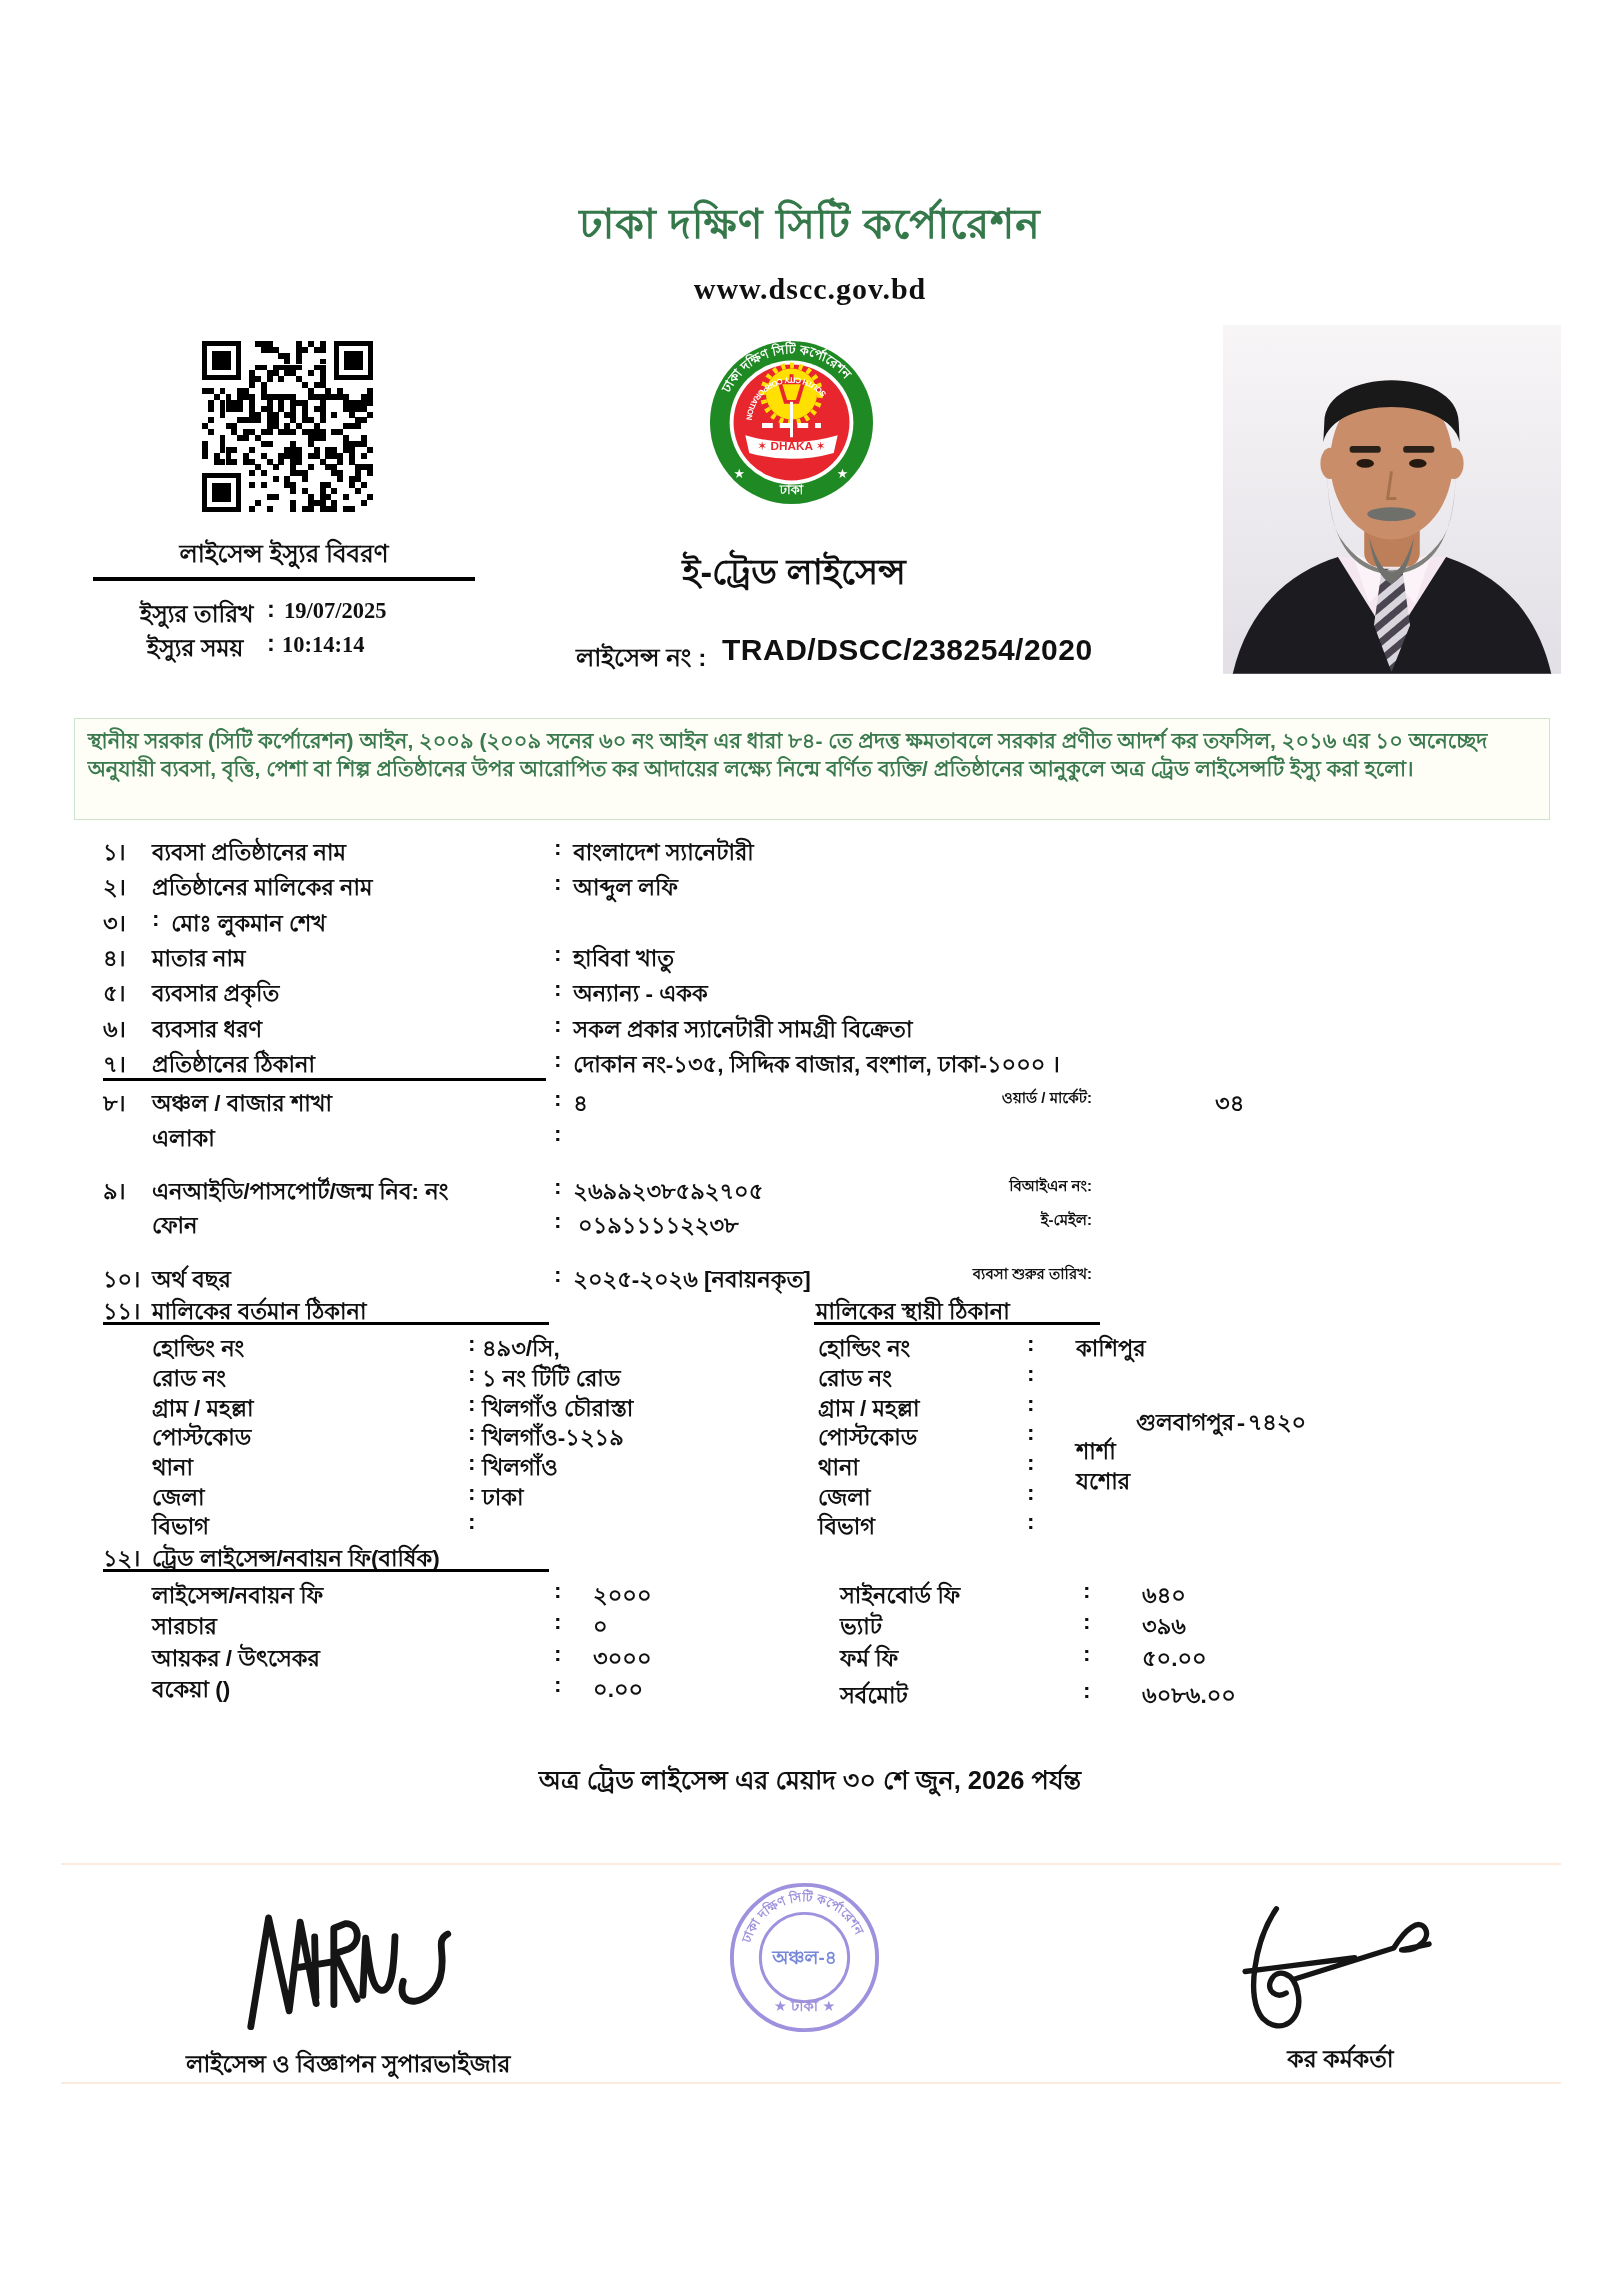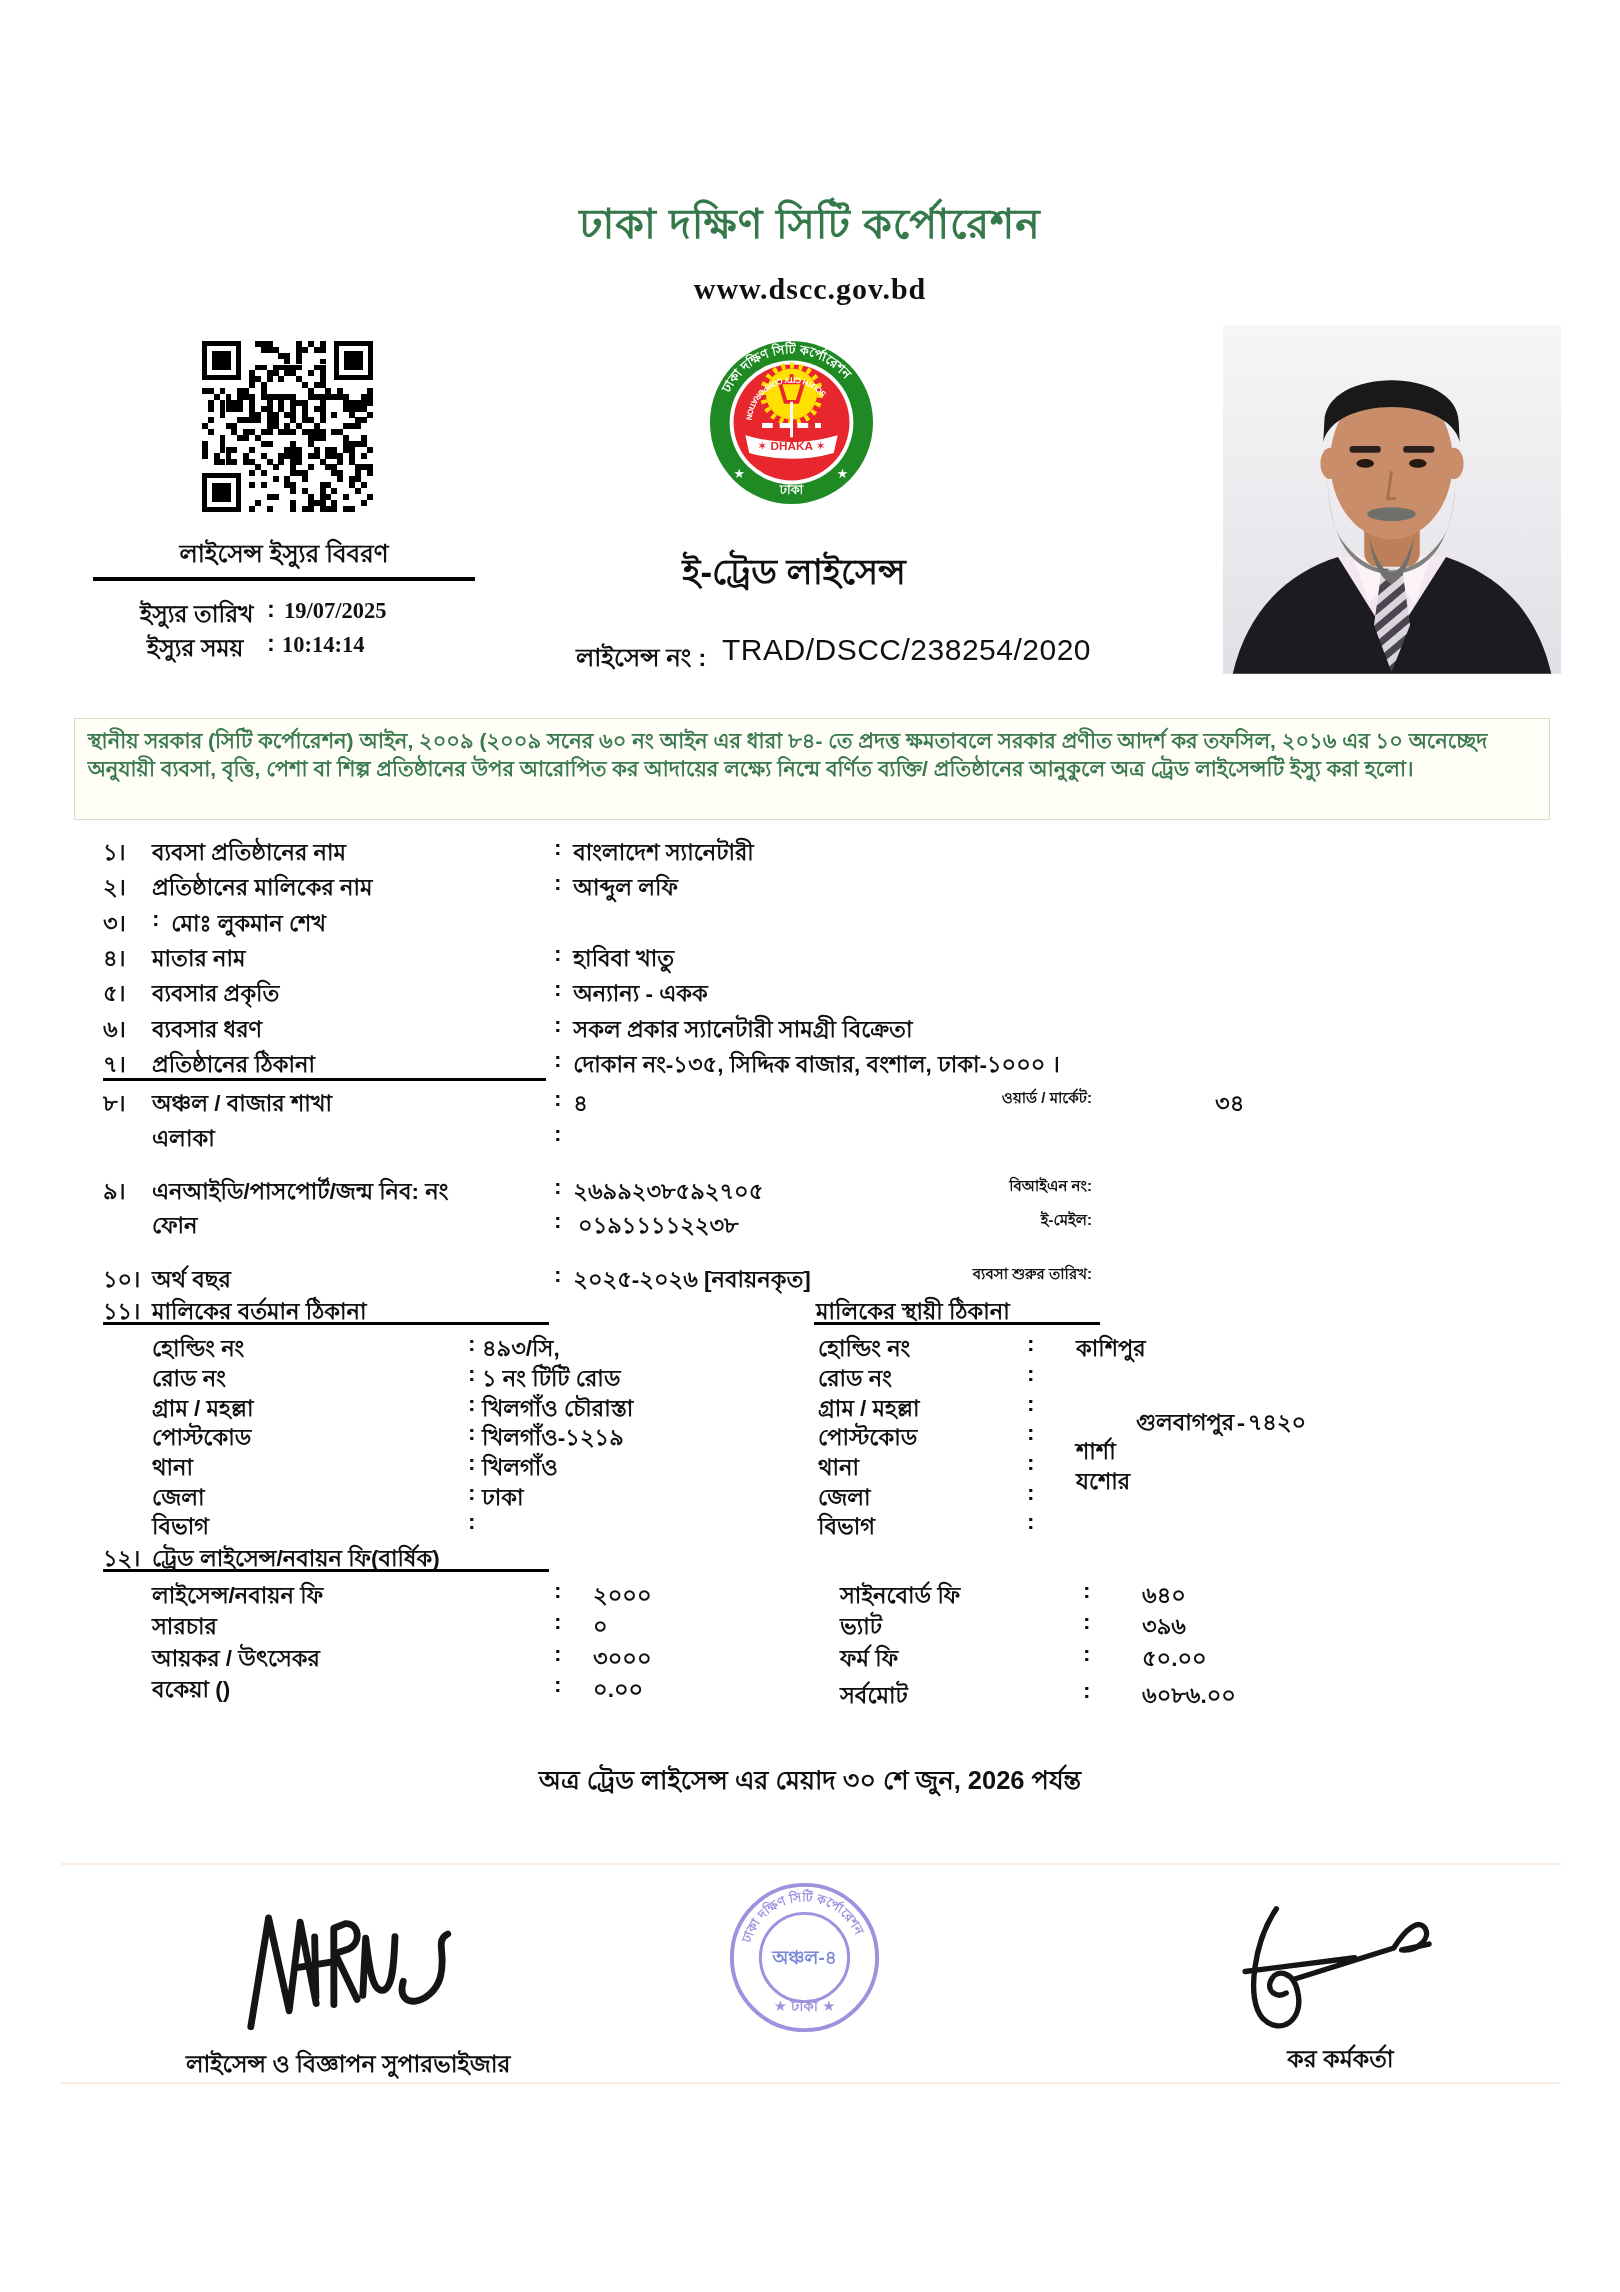--- a/index.html
+++ b/index.html
@@ -23,21 +23,21 @@
 
   
   .ip-title{left:93px;top:535px;width:382px;font-size:24.5px;font-weight:700;text-align:center;white-space:nowrap;}
   .ip-line{left:93px;top:577px;width:382px;height:3.9px;background:#000;}
   .ip-lbl{font-size:23.5px;font-weight:700;white-space:nowrap;}
   .ip-val{font-size:22.5px;font-weight:700;font-family:"Liberation Serif","DejaVu Serif",serif;white-space:nowrap;}
 
   
   .etrade{left:549px;top:537px;width:490px;font-size:35px;font-weight:700;text-align:center;white-space:nowrap;margin-top:8px;}
   .lic-lbl{left:576px;top:639px;font-size:24.5px;font-weight:700;white-space:nowrap;}
-  .lic-no{left:722px;top:633px;font-size:30px;font-weight:400;letter-spacing:0.5px;white-space:nowrap;}
+  .lic-no{left:722px;top:633px;font-size:30px;font-weight:700;letter-spacing:0.5px;white-space:nowrap;}
 
   
   .photo{left:1223px;top:325px;width:338px;height:349px;}
 
   
   .intro-box{left:74px;top:718px;width:1449px;height:84px;border:1px solid #cfe2cb;background:#fffef6;
              padding:7.8px 12.7px;font-size:21px;line-height:28px;color:#3a7a4e;font-weight:700;}
 
   
   .frow{position:absolute;left:103px;display:flex;font-size:22.5px;font-weight:700;white-space:nowrap;}

